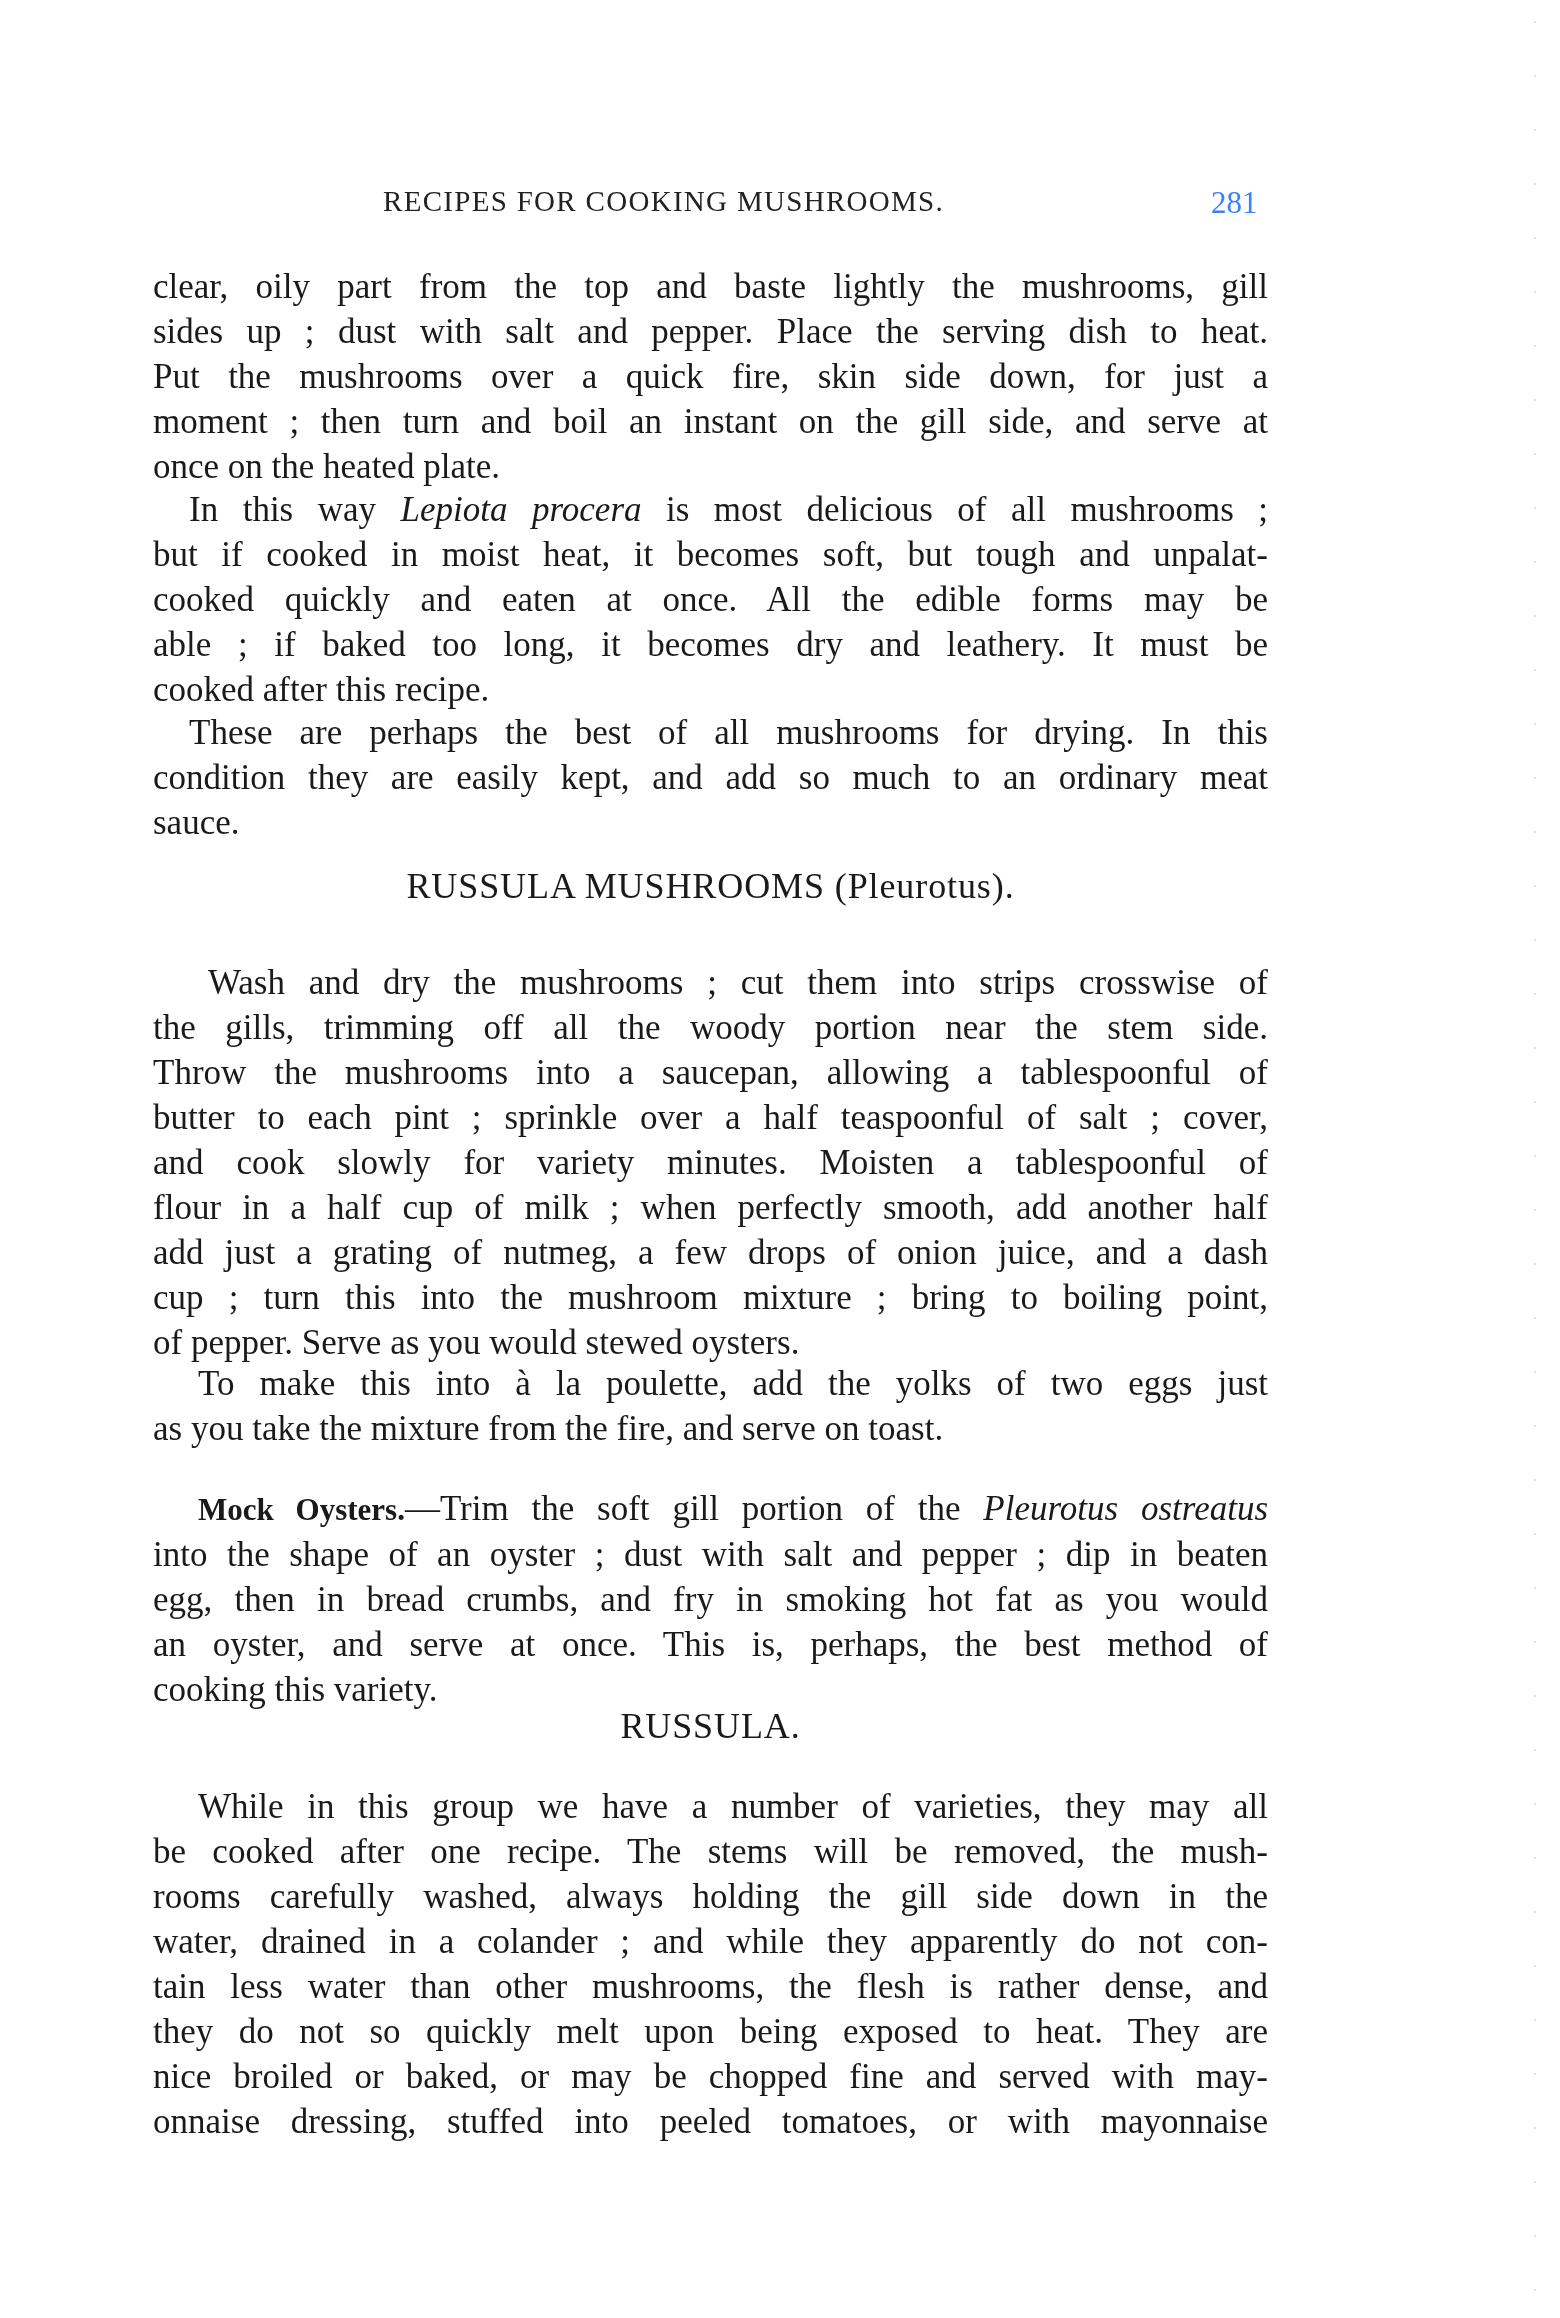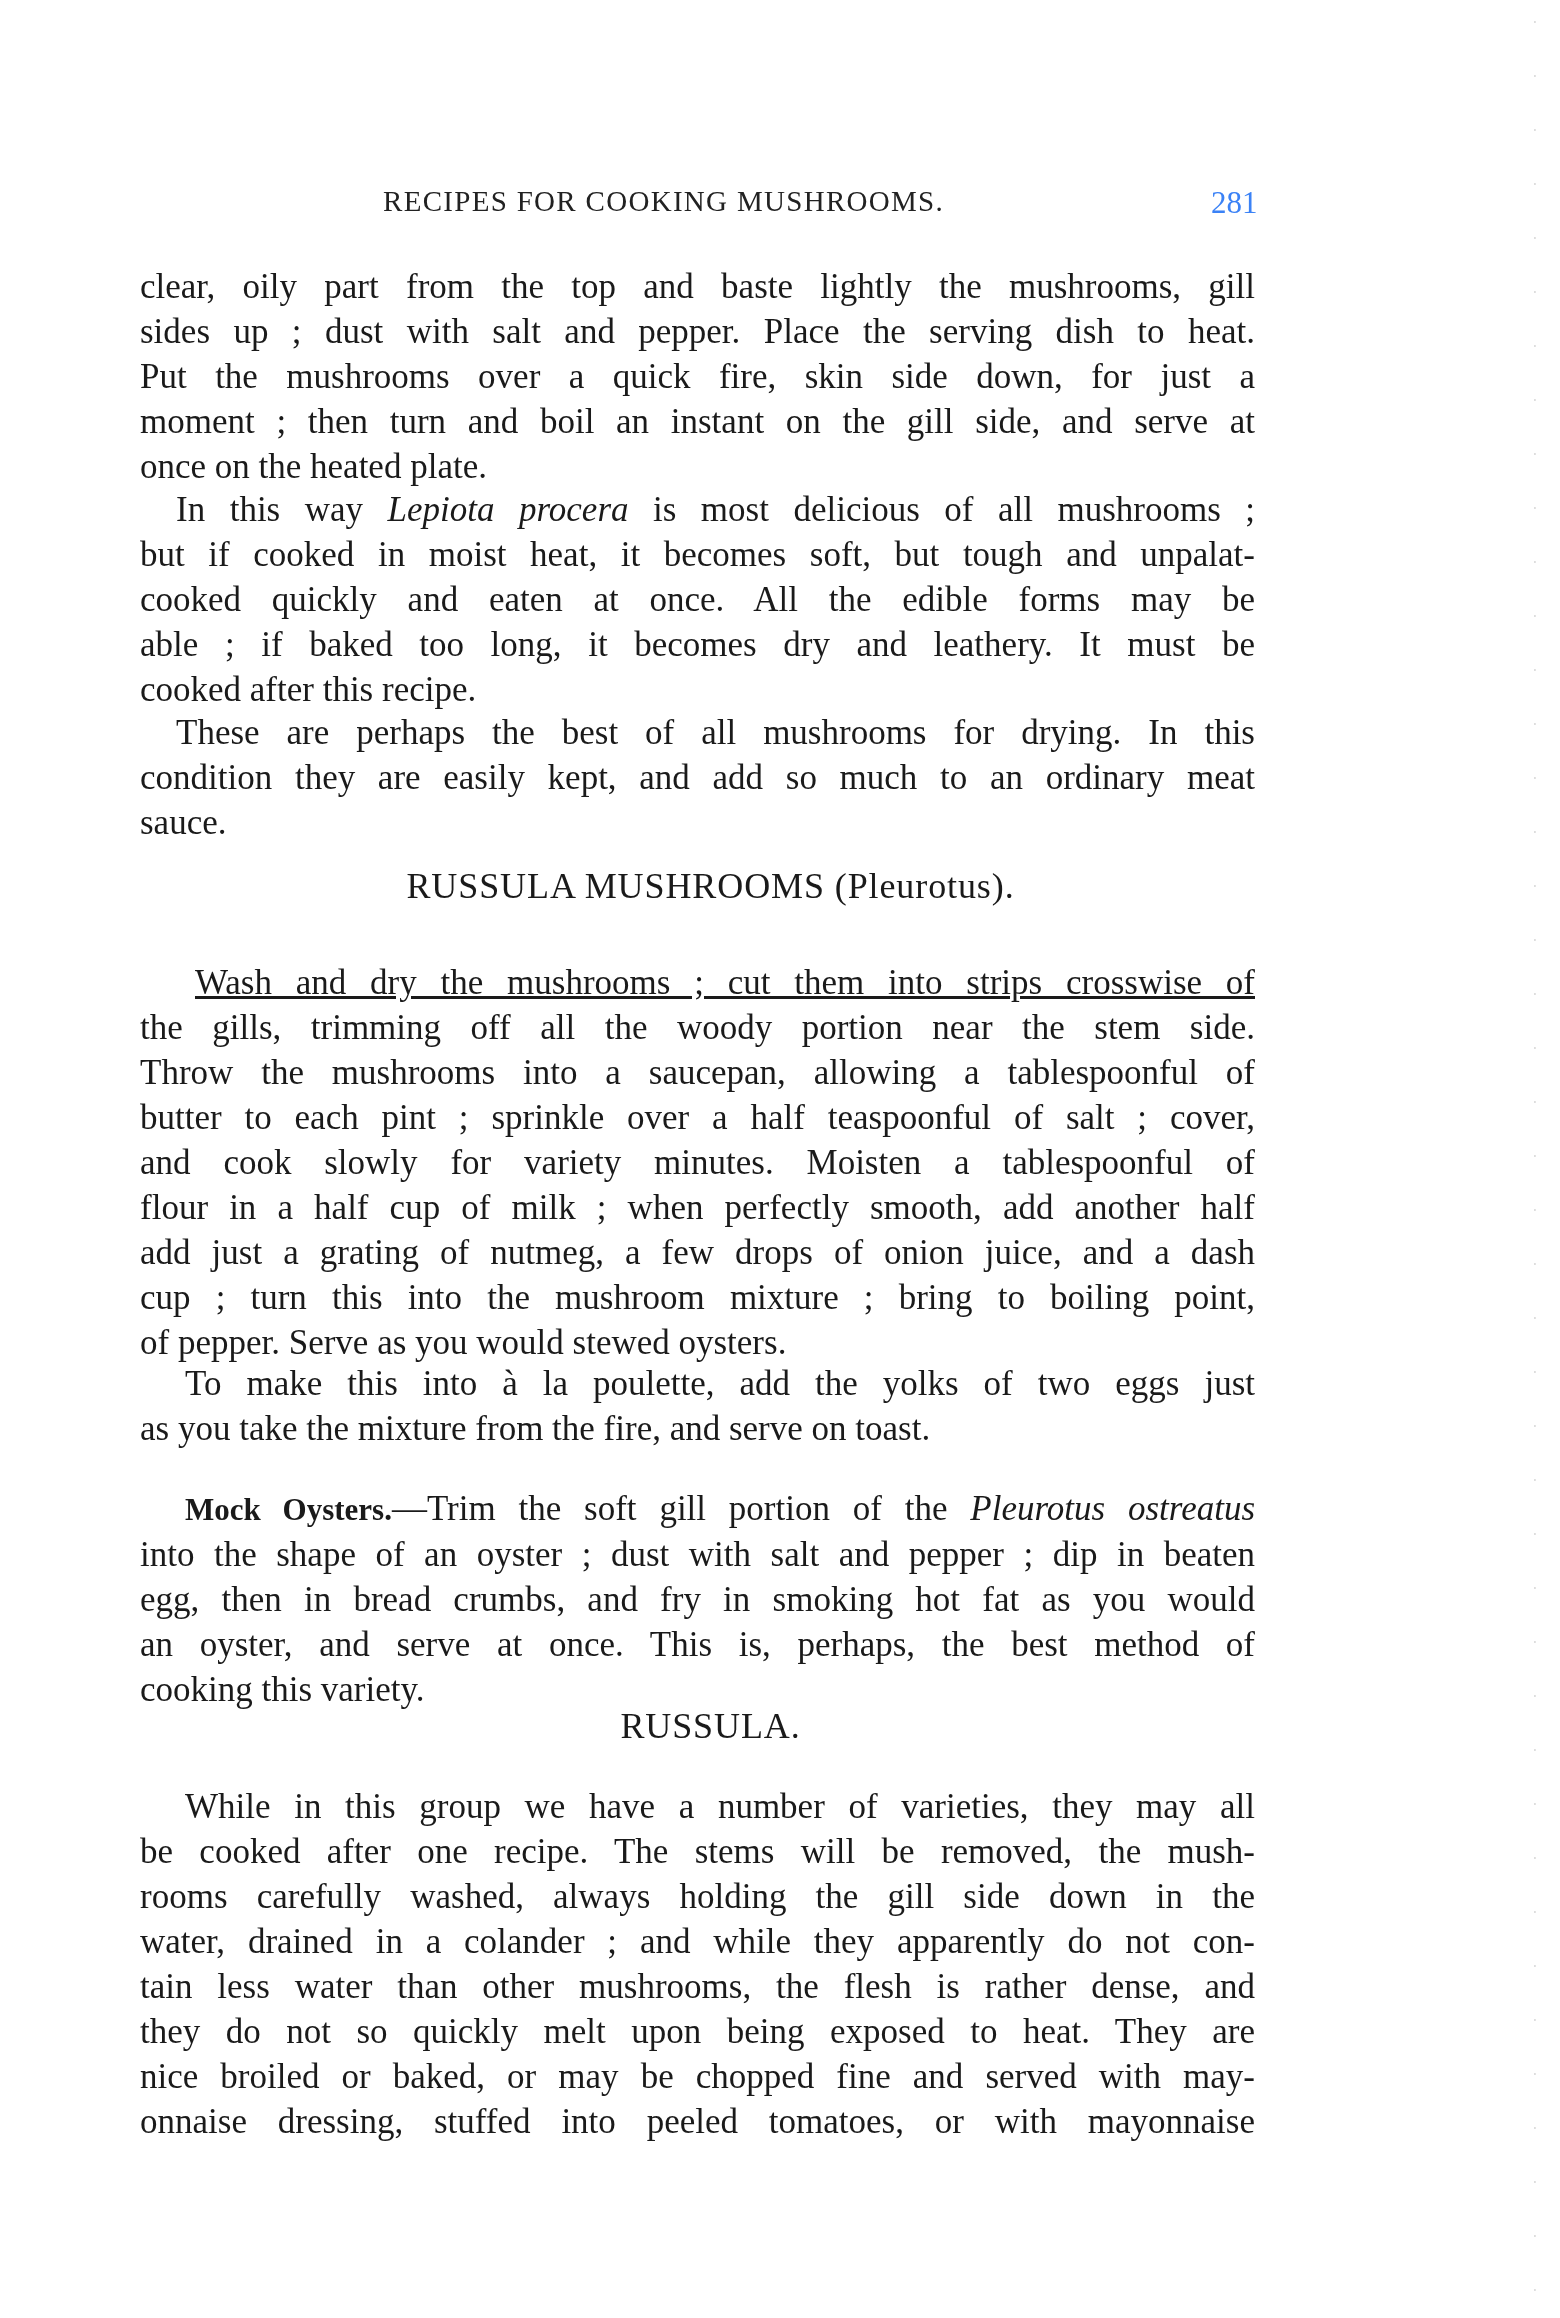--- a/index.html
+++ b/index.html
@@ -10,21 +10,21 @@
   }
   .page { position: absolute; left: 0; top: 0; width: 1561px; height: 2303px; }
   .running-head {
     position: absolute; top: 185px; left: 383px; width: 892px;
     font-size: 29px; letter-spacing: 1.3px; color: #222;
   }
   .page-number {
     position: absolute; top: 185px; left: 1211px; font-size: 31px; color: #3b82f6; text-align: right;
   }
   .text-block {
-    position: absolute; left: 140px; width: 1115px;
+    position: absolute; left: 153px; width: 1115px;
     font-size: 35px; line-height: 45px; text-align: justify;
     text-align-last: left;
   }
   .line { display: block; text-align: justify; text-align-last: justify; white-space: nowrap; }
   .line.last { text-align-last: left; }
   .heading {
     position: absolute; left: 153px; width: 1115px; text-align: center;
     font-size: 36px; letter-spacing: 0.9px;
   }
   .ital { font-style: italic; }
@@ -62,21 +62,21 @@
 
   <div class="text-block" style="top:710px;">
     <span class="line" style="padding-left:36px;">These are perhaps the best of all mushrooms for drying.  In this</span>
     <span class="line">condition they are easily kept, and add so much to an ordinary meat</span>
     <span class="line last">sauce.</span>
   </div>
 
   <div class="heading" style="top:865px;">RUSSULA MUSHROOMS (Pleurotus).</div>
 
   <div class="text-block" style="top:960px;">
-    <span class="line" style="padding-left:55px;text-decoration:underline;">Wash and dry the mushrooms ; cut them into strips crosswise of</span>
+    <span class="line" style="padding-left:55px;">Wash and dry the mushrooms ; cut them into strips crosswise of</span>
     <span class="line">the gills, trimming off all the woody portion near the stem side.</span>
     <span class="line">Throw the mushrooms into a saucepan, allowing a tablespoonful of</span>
     <span class="line">butter to each pint ; sprinkle over a half teaspoonful of salt ; cover,</span>
     <span class="line">and cook slowly for variety minutes.  Moisten a tablespoonful of</span>
     <span class="line">flour in a half cup of milk ; when perfectly smooth, add another half</span>
     <span class="line">add just a grating of nutmeg, a few drops of onion juice, and a dash</span>
     <span class="line">cup ; turn this into the mushroom mixture ; bring to boiling point,</span>
     <span class="line last">of pepper.  Serve as you would stewed oysters.</span>
   </div>
 

